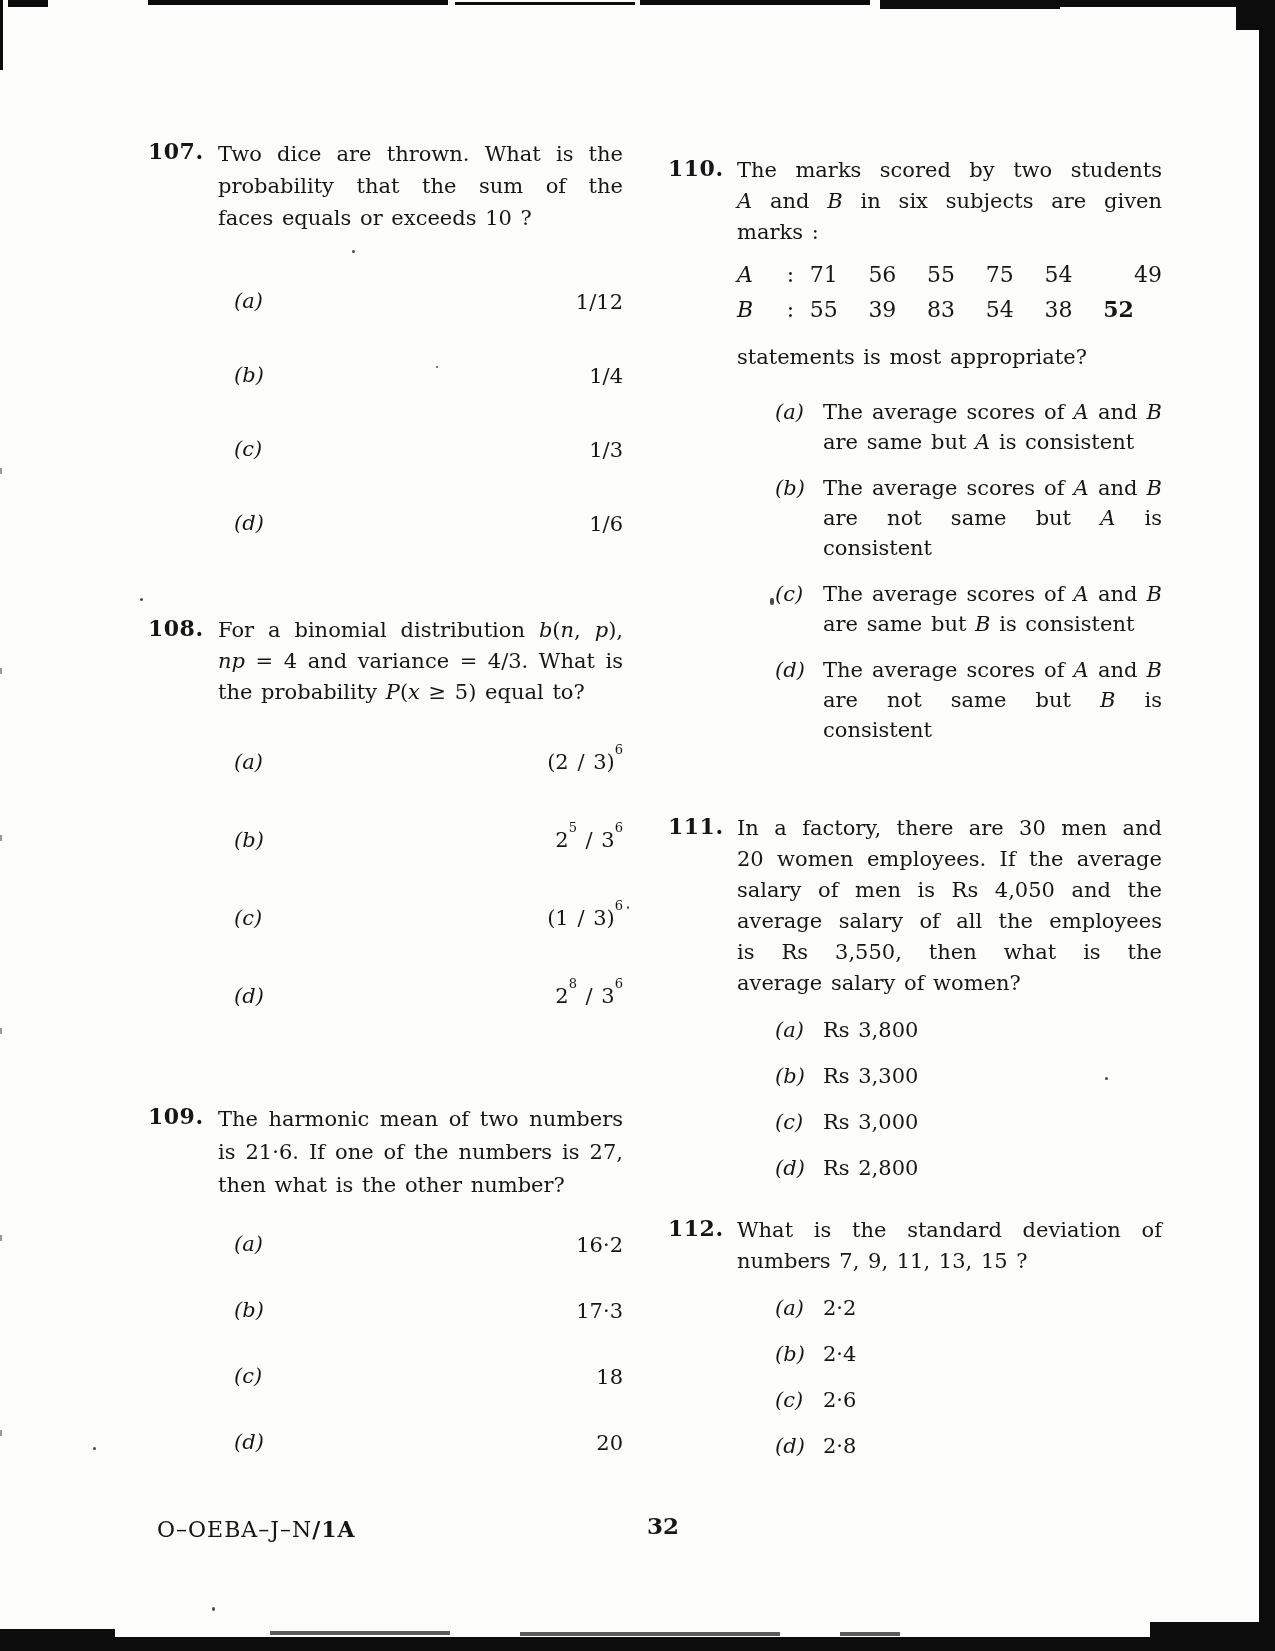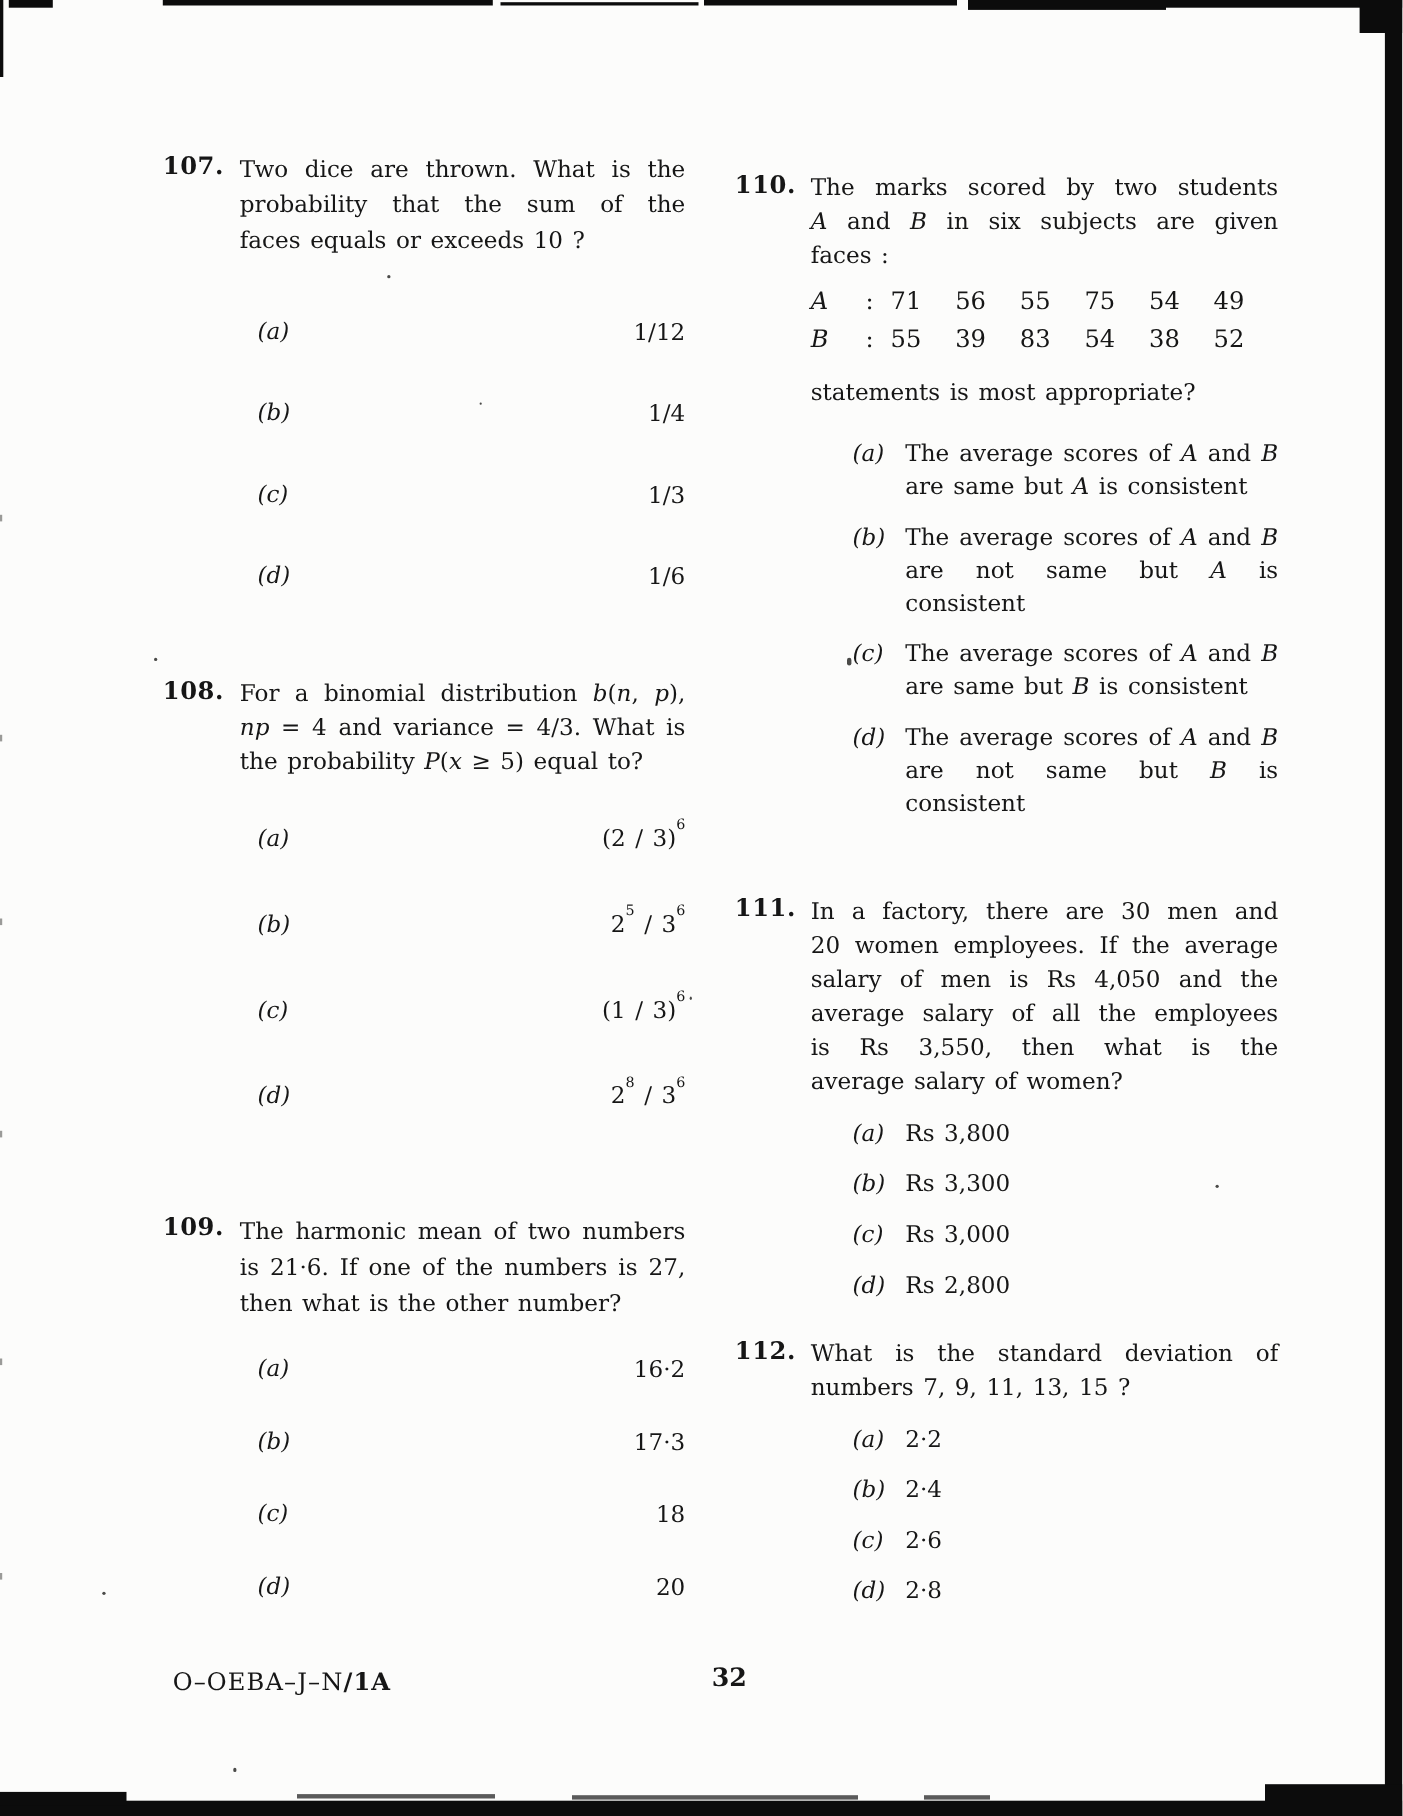--- a/index.html
+++ b/index.html
@@ -239,42 +239,42 @@
         </div>
       </div>
     </section>
   <section class="col right">
       <div class="question q110">
         <div class="qnum">110.</div>
         <div class="qbody">
           <div class="para">
             <div class="line j">The marks scored by two students</div>
             <div class="line j"><i>A</i> and <i>B</i> in six subjects are given</div>
-            <div class="line">faces :</div>
+            <div class="line">marks :</div>
           </div>
           <div class="marks-table">
             <div class="mt-row">
               <div class="mt-label" style="display: inline-block;">A</div>
               <div class="mt-colon" style="display: inline-block;">:</div>
               <div class="mt-val" style="display: inline-block;">71</div>
               <div class="mt-val" style="display: inline-block;">56</div>
               <div class="mt-val" style="display: inline-block;">55</div>
               <div class="mt-val" style="display: inline-block;">75</div>
               <div class="mt-val" style="display: inline-block;">54</div>
-              <div class="mt-val" style="display: inline-block;">49</div>
+              <div class="mt-val" style="display: inline-block; text-align: right;">49</div>
             </div>
             <div class="mt-row">
               <div class="mt-label" style="display: inline-block;">B</div>
               <div class="mt-colon" style="display: inline-block;">:</div>
               <div class="mt-val" style="display: inline-block;">55</div>
               <div class="mt-val" style="display: inline-block;">39</div>
               <div class="mt-val" style="display: inline-block;">83</div>
               <div class="mt-val" style="display: inline-block;">54</div>
               <div class="mt-val" style="display: inline-block;">38</div>
-              <div class="mt-val" style="display: inline-block;">52</div>
+              <div class="mt-val" style="display: inline-block; font-weight: bold;">52</div>
             </div>
           </div>
           <div class="para which">
             <div class="line">statements is most appropriate?</div>
           </div>
           <div class="opts">
             <div class="opt">
               <div class="opt-label">(a)</div>
               <div class="opt-text">
                 <div class="line j">The average scores of <i>A</i> and <i>B</i></div>

